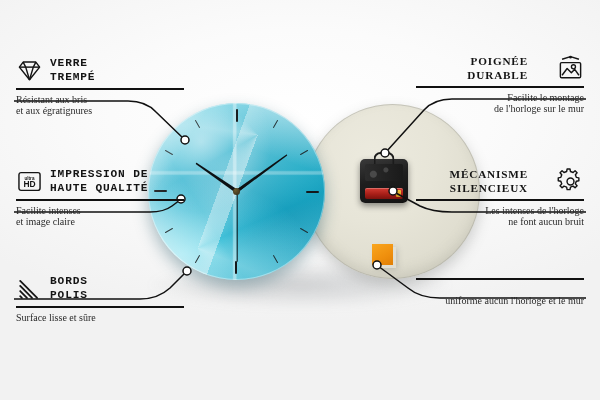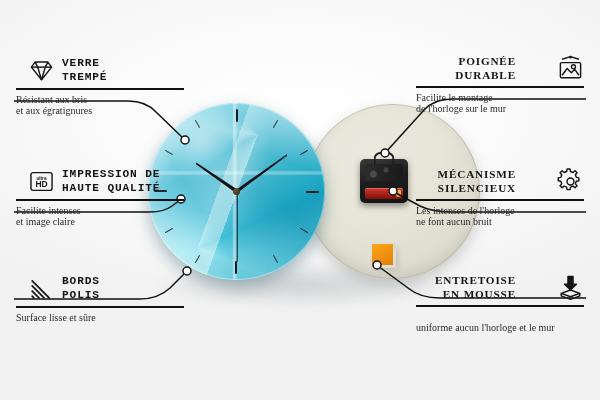--- a/index.html
+++ b/index.html
@@ -120,22 +120,22 @@
   }
   .feature .rule{height:1.5px;background:#111;margin:4px 0 4px 0;}
   .feature .desc{
     font-family:"Liberation Serif",serif;font-size:10px;line-height:11px;color:#2a2a2a;
   }
   .feature.left .head{justify-content:flex-start;}
   .feature.left .title{text-align:left;font-family:Liberation Mono, monospace;}
   .feature.left .desc{text-align:left;}
   .feature.right .head{justify-content:flex-end;gap:29px;}
   .feature.right .title{text-align:right;}
-  .feature.right .desc{}
-  .ico{width:27px;height:27px;flex:0 0 27px;display:block;margin-left:12px;}
+  .feature.right .desc{text-align:right;}
+  .ico{width:27px;height:27px;flex:0 0 27px;display:block;}
   .ico svg{display:block;width:27px;height:27px;}
 
   
   #f-verre{left:16px;top:57px;}
   #f-impression{left:16px;top:168px;}
   #f-bords{left:16px;top:275px;}
   
   #f-poignee{left:416px;top:55px;}
   #f-mecanisme{left:416px;top:168px;}
   #f-entretoise{left:416px;top:274px;}
@@ -330,35 +330,20 @@
       </span>
     </div>
     <div class="rule"></div>
     <div class="desc">
       <span>Les intenses de l'horloge</span><br>
       <span>ne font aucun bruit</span>
     </div>
   </div>
 
   <div class="feature right" id="f-entretoise">
-    <div class="head">
-      <span class="title">
-        <span>ENTRETOISE</span><br>
-        <span>EN MOUSSE</span>
-      </span>
-      <span class="ico">
-        <svg viewBox="0 0 32 32">
-          <g fill="none" stroke="#151515" stroke-width="1.7" stroke-linejoin="round">
-            <path d="M13 3 h6 v9 h4 l-7 7 -7-7 h4 Z" fill="#151515"></path>
-            <path d="M16 19 L27 23 L16 27 L5 23 Z"></path>
-            <path d="M5 23 v3 l11 4 11-4 v-3"></path>
-          </g>
-        </svg>
-      </span>
-    </div>
     <div class="rule"></div>
     <div class="desc">
       <br>
       <span>uniforme aucun l'horloge et le mur</span>
     </div>
   </div>
 
 </div>
 
 </body></html>

